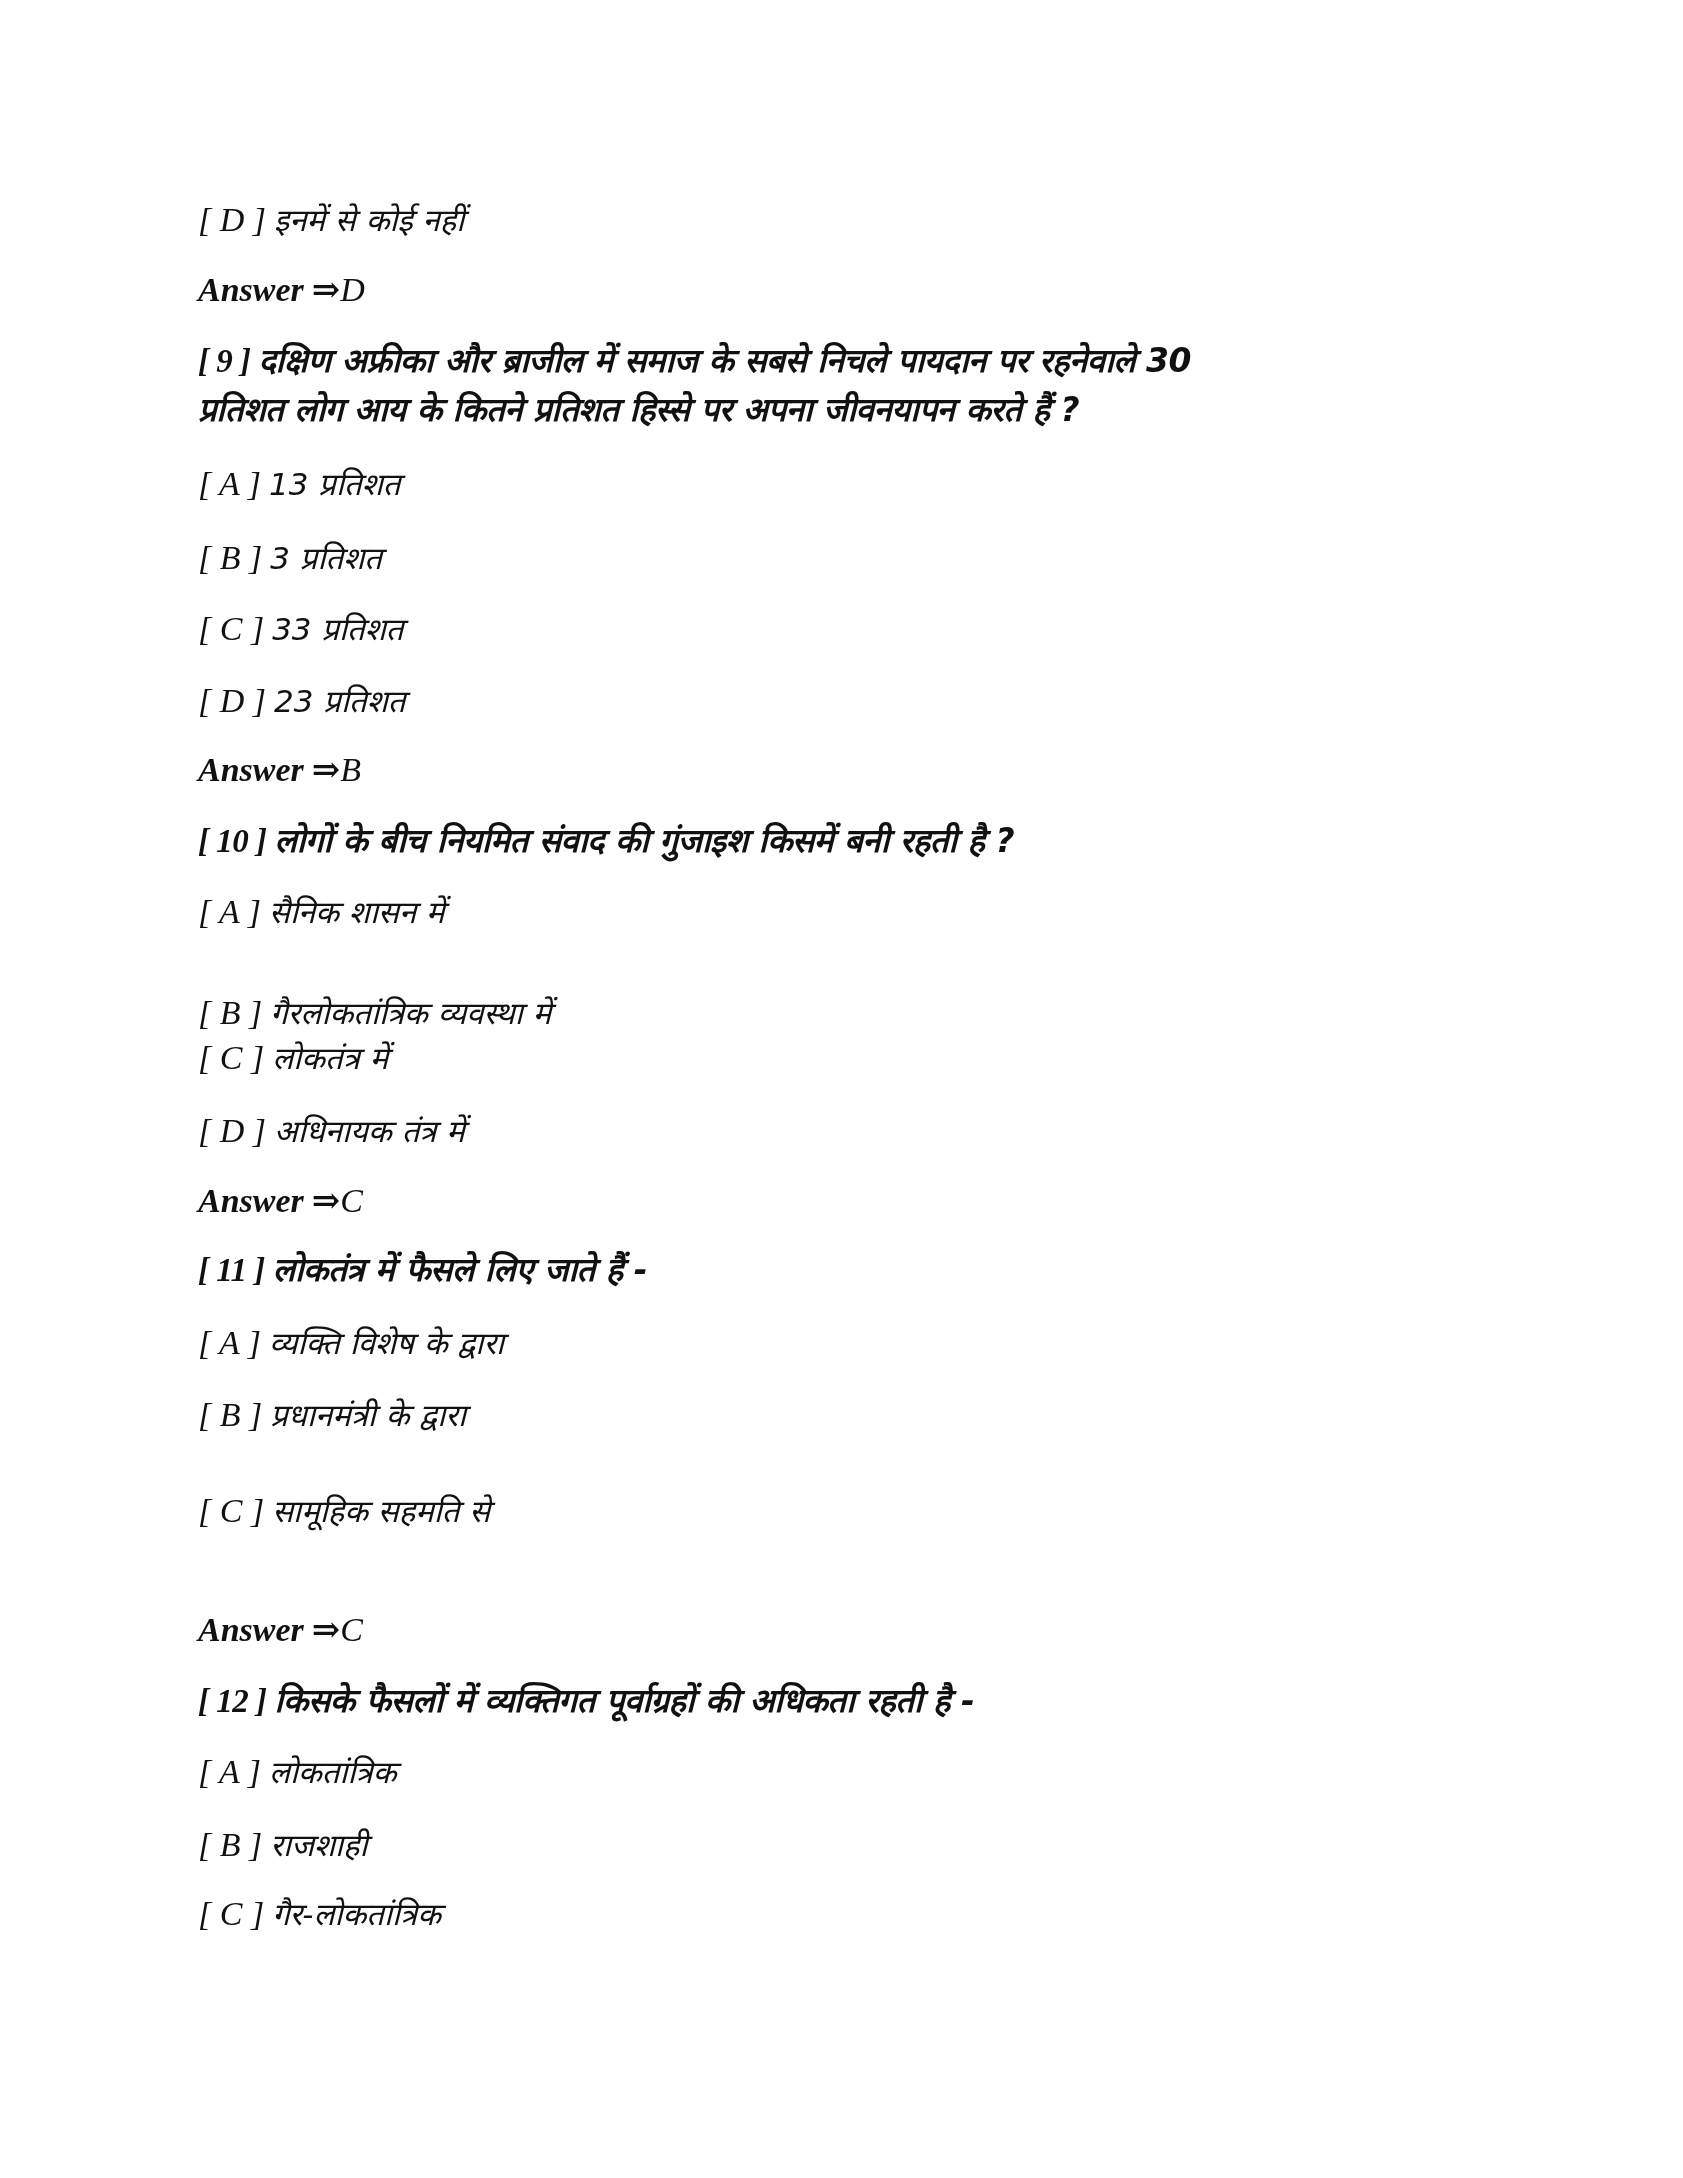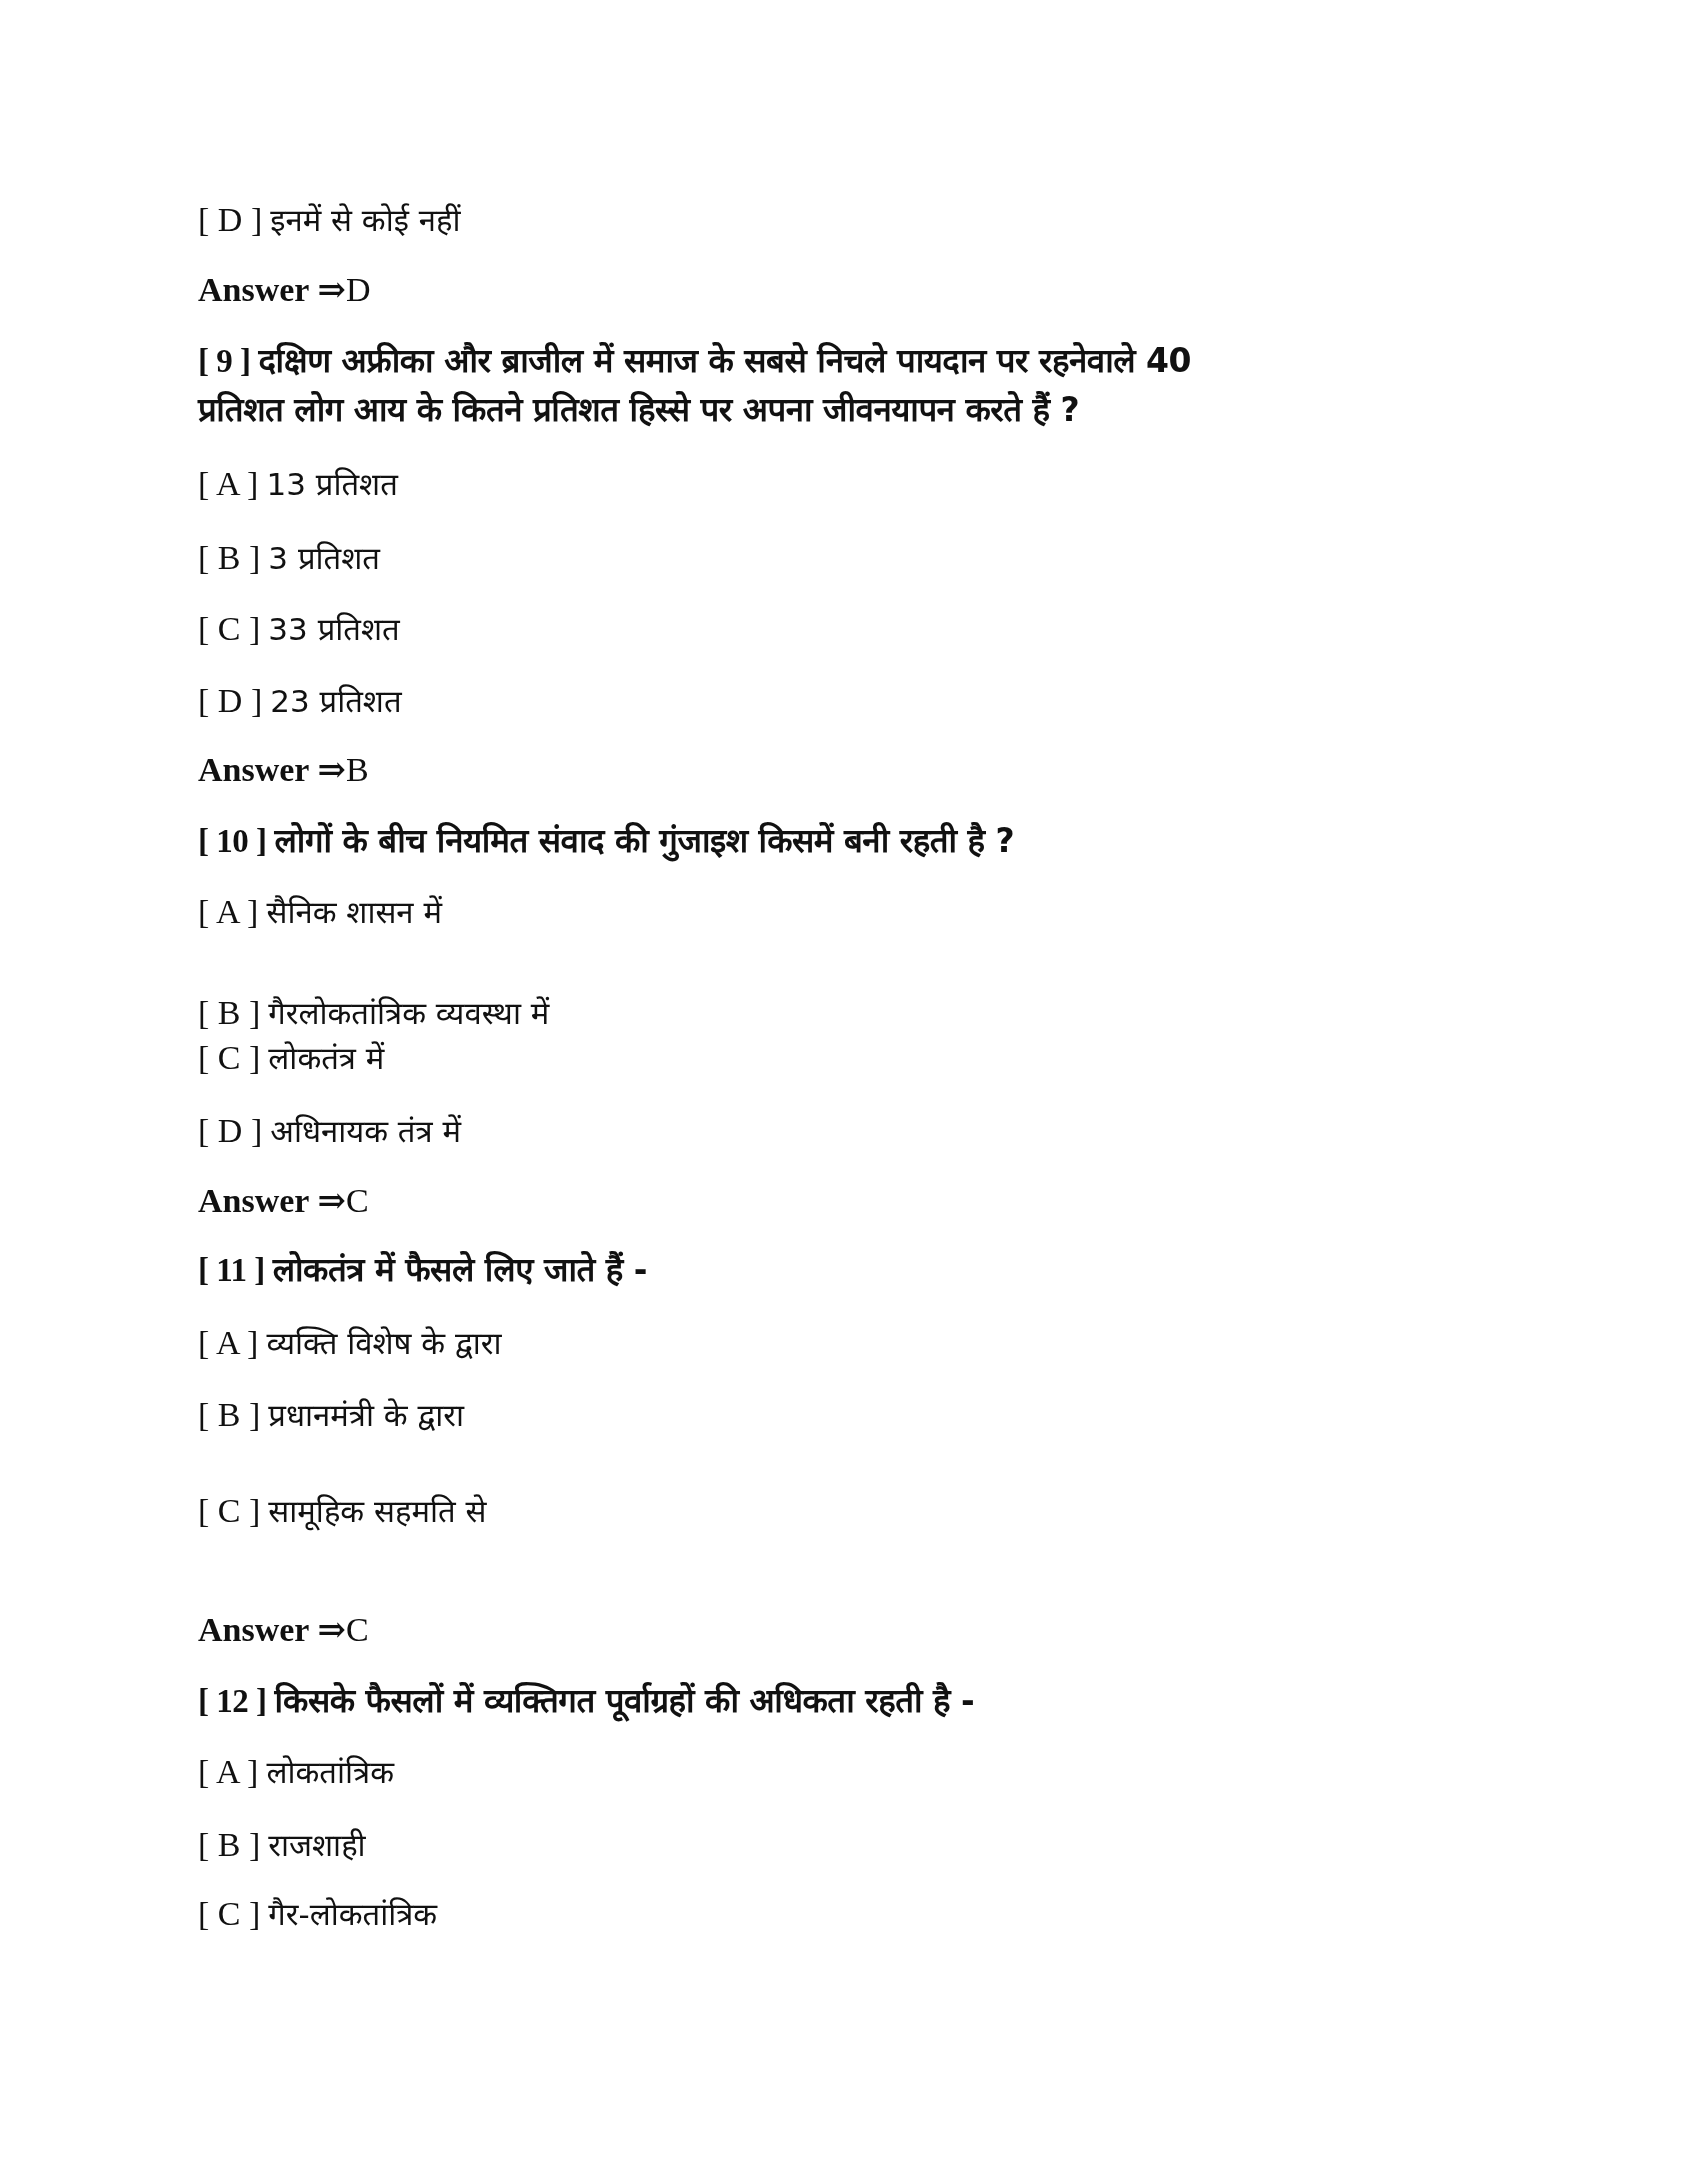--- a/index.html
+++ b/index.html
@@ -11,21 +11,21 @@
       width: 1683px;
       height: 2178px;
       position: relative;
       overflow: hidden;
       color: #111111;
       font-family: "Liberation Serif", "DejaVu Serif", serif;
     }
     .page {
       position: absolute;
       left: 0; top: 0;
-      width: 1683px; height: 2178px;
+      width: 1683px; height: 2178px; font-style: italic;
     }
     .line {
       position: absolute;
       left: 198px;
       white-space: nowrap;
       font-size: 34px;
       line-height: 44px;
     }
     .option { font-weight: normal; }
     .option .tag { margin-right: 8px; }
@@ -44,21 +44,21 @@
 <div class="page">
 
   <div class="line option" style="top:198px;">
     <span class="tag">[ D ]</span><span class="opt-text">इनमें से कोई नहीं</span>
   </div>
   <div class="line answer" style="top:268px;">
     <span class="ans-label">Answer</span><span class="ans-arrow">⇒</span><span class="ans-value">D</span>
   </div>
 
   <div class="line question" style="top:339px;">
-    <span class="tag">[ 9 ]</span><span class="q-text">दक्षिण अफ्रीका और ब्राजील में समाज के सबसे निचले पायदान पर रहनेवाले 40</span>
+    <span class="tag">[ 9 ]</span><span class="q-text">दक्षिण अफ्रीका और ब्राजील में समाज के सबसे निचले पायदान पर रहनेवाले 30</span>
   </div>
   <div class="line question" style="top:388px;">
     <span class="q-text">प्रतिशत लोग आय के कितने प्रतिशत हिस्से पर अपना जीवनयापन करते हैं ?</span>
   </div>
   <div class="line option" style="top:462px;">
     <span class="tag">[ A ]</span><span class="opt-text">13 प्रतिशत</span>
   </div>
   <div class="line option" style="top:536px;">
     <span class="tag">[ B ]</span><span class="opt-text">3 प्रतिशत</span>
   </div>

